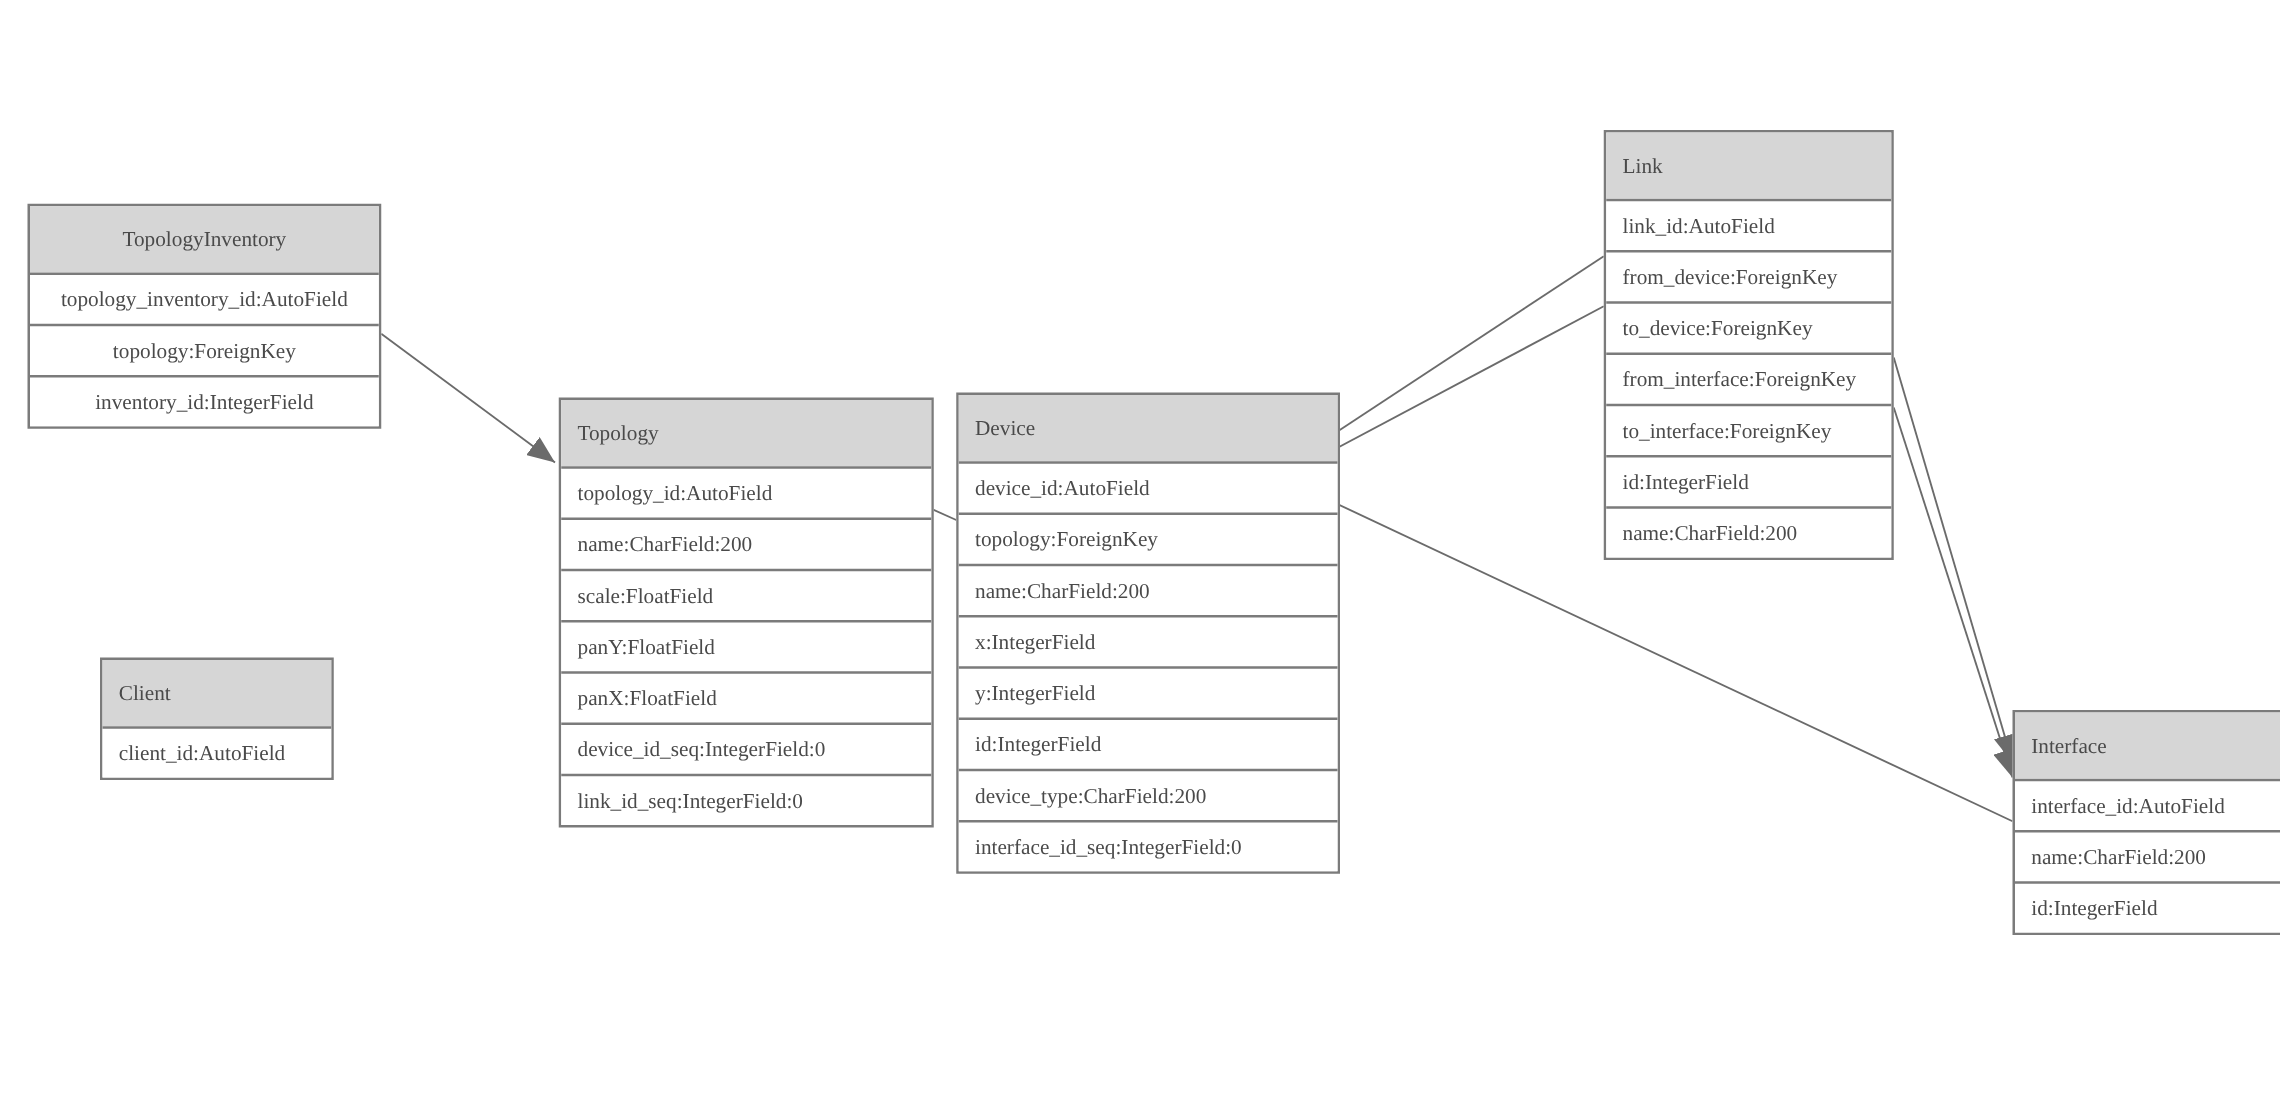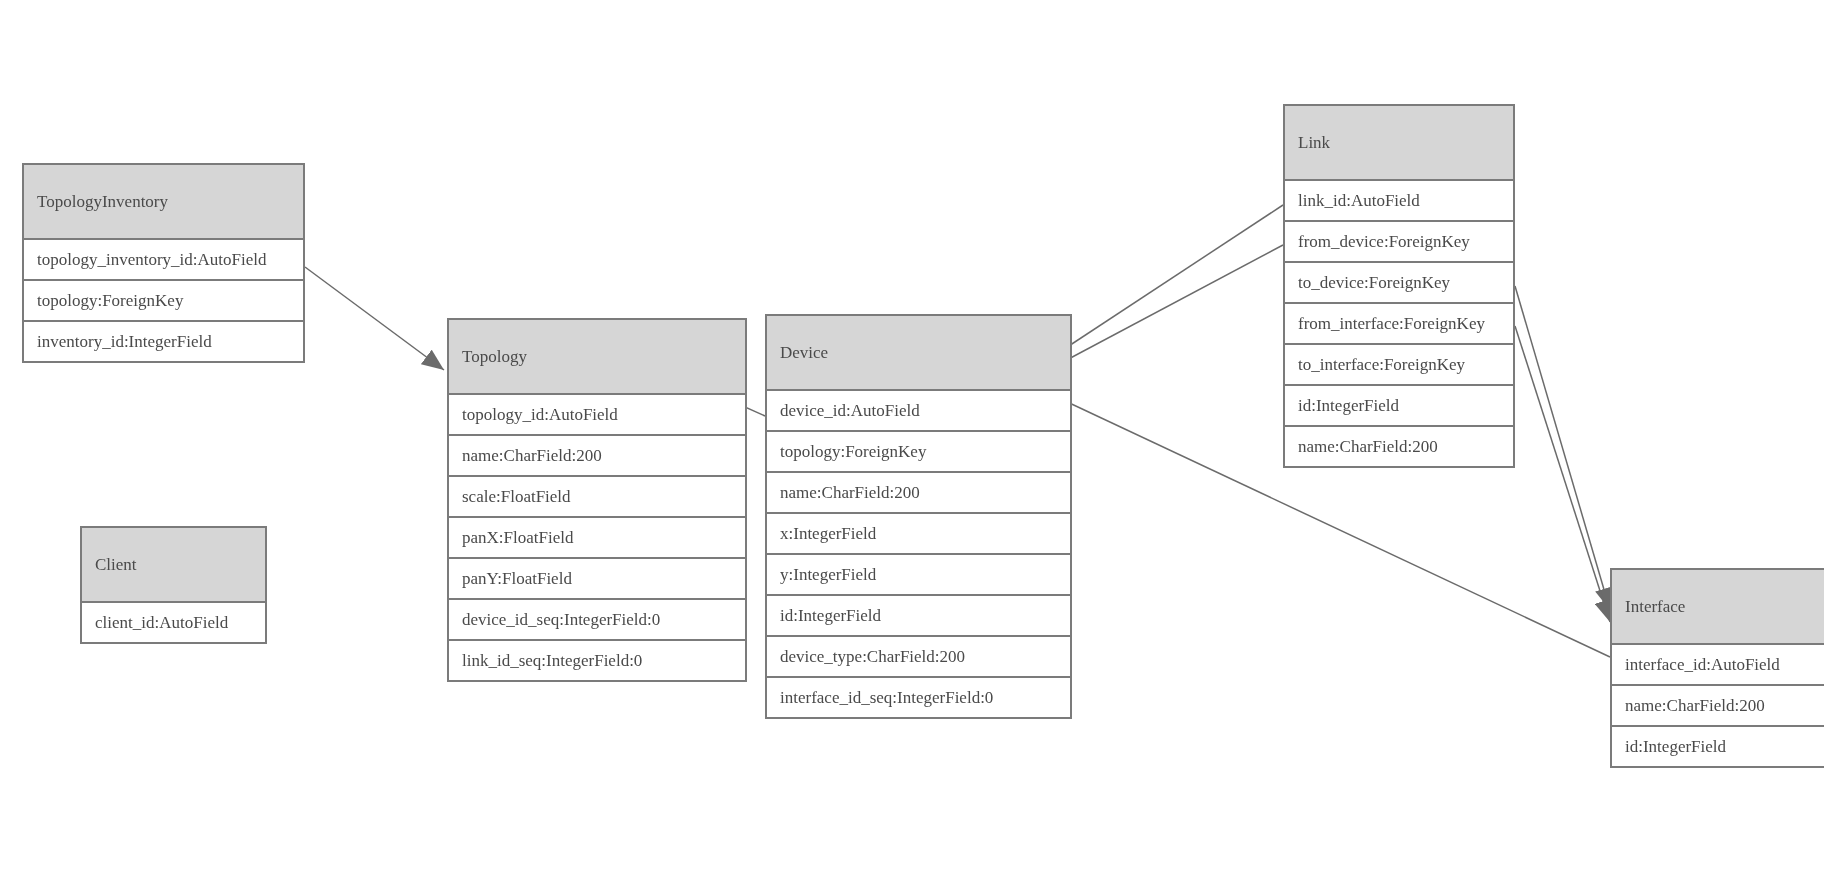--- a/index.html
+++ b/index.html
@@ -22,21 +22,21 @@
     position: absolute;
     box-sizing: border-box;
     background: var(--row-fill, #ffffff);
     border: 2px solid var(--border, #7b7b7b);
     z-index: 2;
   }
   .entity-header {
     height: 41px;
     line-height: 41px;
     background: var(--header-fill, #d6d6d6);
-    padding: 16px 13px;
+    padding: 6px 13px;
     font-size: 17px;
     color: var(--text, #4a4a4a);
     white-space: nowrap;
     overflow: hidden;
   }
   .entity-row {
     height: 39px;
     line-height: 39px;
     padding: 0 13px;
     font-size: 17px;
@@ -59,33 +59,33 @@
     </defs>
   <line x1="305" y1="267" x2="444" y2="370" stroke="#6b6b6b" stroke-width="1.5" marker-end="url(#arrowhead)"></line>
       <line x1="765" y1="416" x2="707" y2="390" stroke="#6b6b6b" stroke-width="1.5" marker-end="url(#arrowhead)"></line>
       <line x1="1283" y1="205" x2="1046" y2="361" stroke="#6b6b6b" stroke-width="1.5" marker-end="url(#arrowhead)"></line>
       <line x1="1283" y1="245" x2="1046" y2="371" stroke="#6b6b6b" stroke-width="1.5" marker-end="url(#arrowhead)"></line>
       <line x1="1610" y1="657" x2="1046" y2="392" stroke="#6b6b6b" stroke-width="1.5" marker-end="url(#arrowhead)"></line>
       <line x1="1515" y1="286" x2="1610" y2="610" stroke="#6b6b6b" stroke-width="1.5" marker-end="url(#arrowhead)"></line>
       <line x1="1515" y1="326" x2="1610" y2="622" stroke="#6b6b6b" stroke-width="1.5" marker-end="url(#arrowhead)"></line>
     </svg>
 
-<div class="entity" style="left: 22px; top: 163px; width: 283px;">
+<div class="entity" style="left: 22px; top: 163px; width: 283px; text-align: center;">
       <div class="entity-header">TopologyInventory</div>
       <div class="entity-row">topology_inventory_id:AutoField</div>
       <div class="entity-row">topology:ForeignKey</div>
       <div class="entity-row">inventory_id:IntegerField</div>
     </div>
     <div class="entity" style="left: 447px; top: 318px; width: 300px;">
       <div class="entity-header">Topology</div>
       <div class="entity-row">topology_id:AutoField</div>
       <div class="entity-row">name:CharField:200</div>
       <div class="entity-row">scale:FloatField</div>
+      <div class="entity-row">panY:FloatField</div>
       <div class="entity-row">panX:FloatField</div>
-      <div class="entity-row">panY:FloatField</div>
       <div class="entity-row">device_id_seq:IntegerField:0</div>
       <div class="entity-row">link_id_seq:IntegerField:0</div>
     </div>
     <div class="entity" style="left: 80px; top: 526px; width: 187px;">
       <div class="entity-header">Client</div>
       <div class="entity-row">client_id:AutoField</div>
     </div>
     <div class="entity" style="left: 765px; top: 314px; width: 307px;">
       <div class="entity-header">Device</div>
       <div class="entity-row">device_id:AutoField</div>

